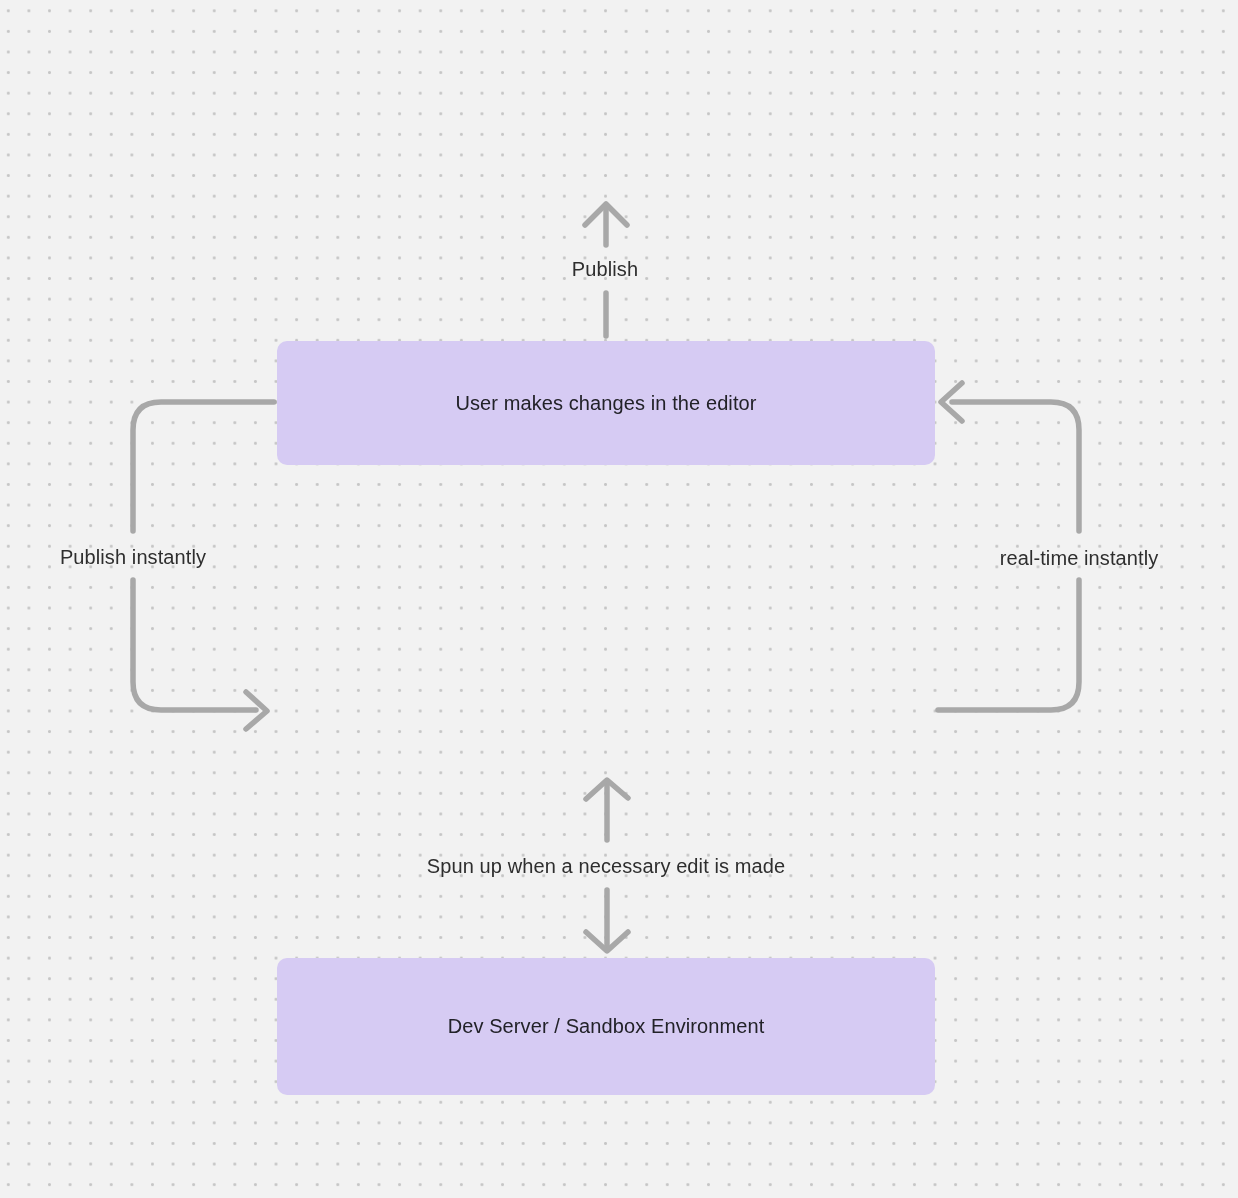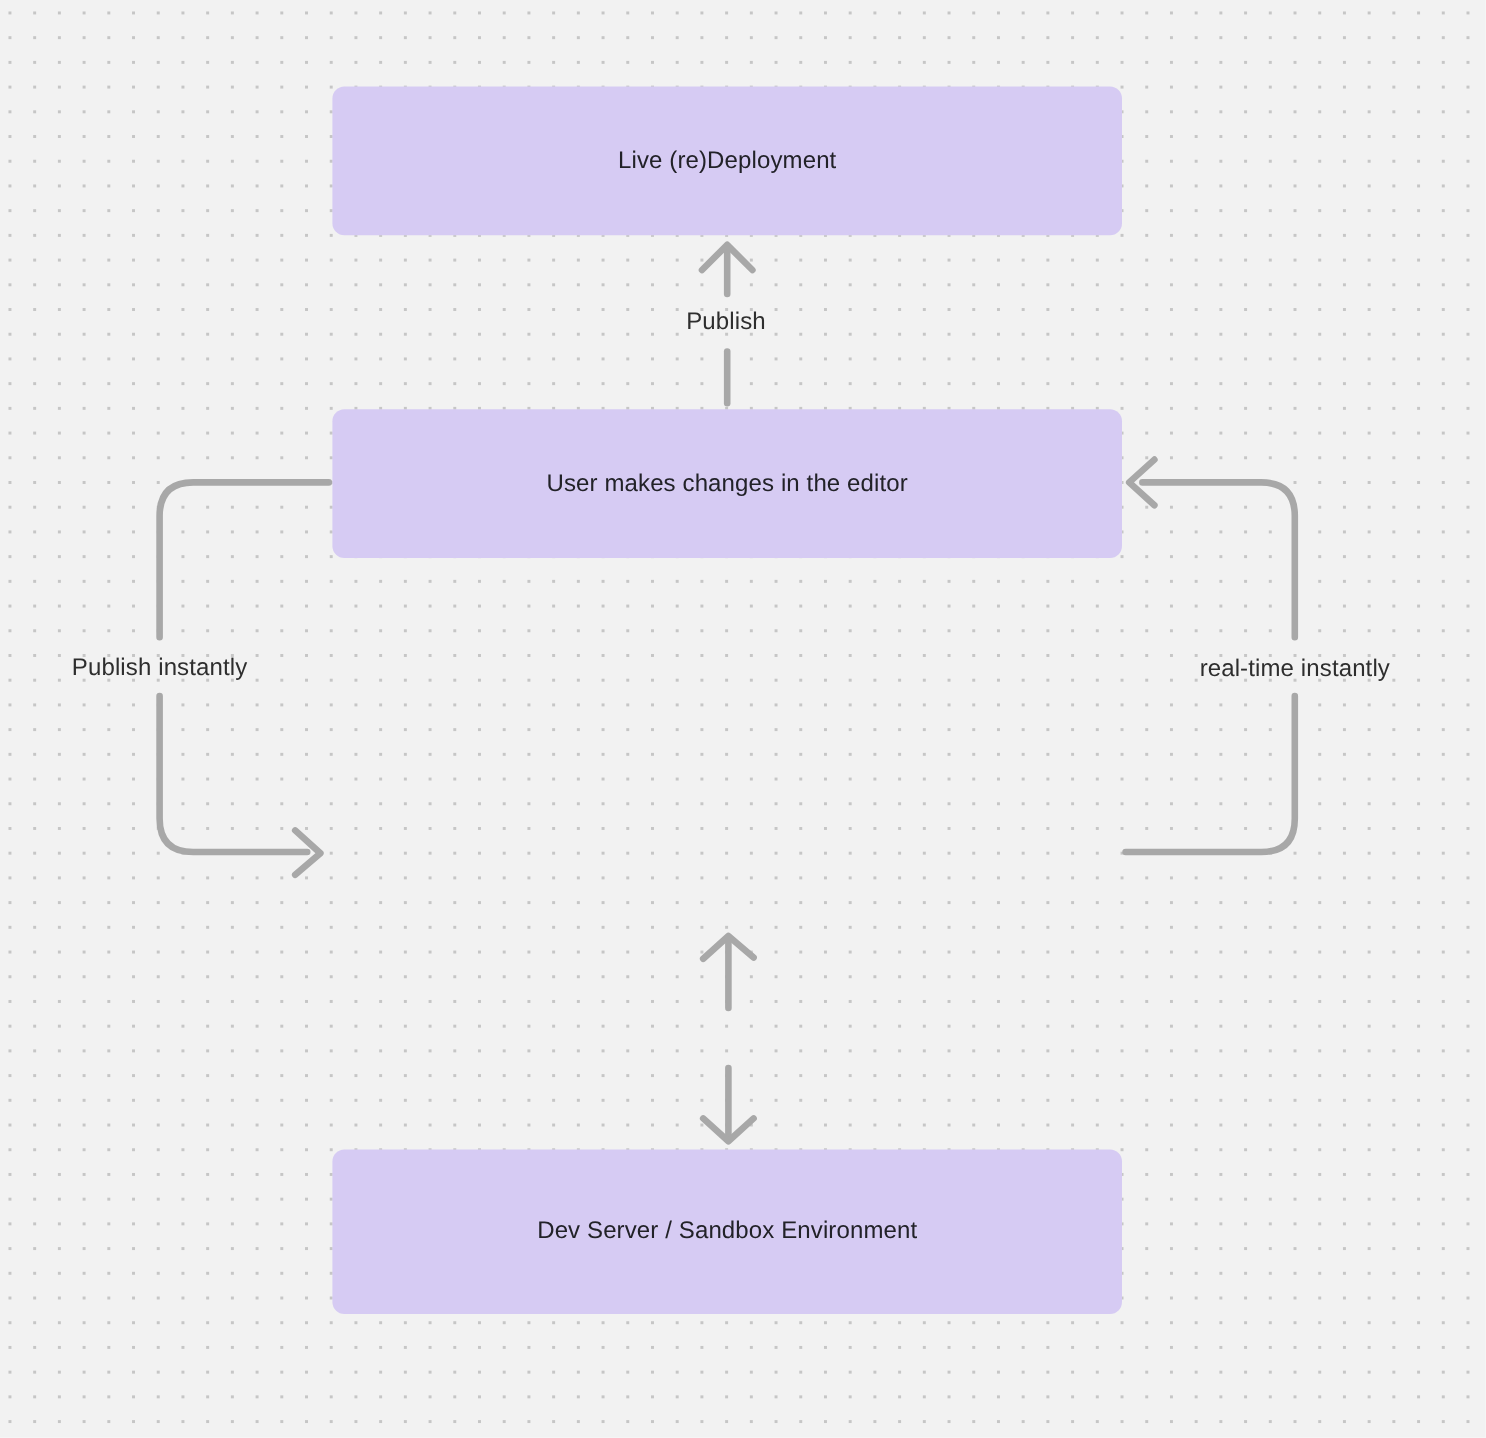--- a/index.html
+++ b/index.html
@@ -95,30 +95,28 @@
     </g>
 
     <g>
       <path d="M 607 840 L 607 783"></path>
       <path d="M 586 799 L 607 780 L 628 798"></path>
       <path d="M 607 890 L 607 948"></path>
       <path d="M 586 932 L 607 951 L 628 932"></path>
     </g>
   </svg>
 
-  <div class="node" id="node-live">
-    <span class="node-label">Live (re)Deployment</span>
-  </div>
 
   <div class="node" id="node-user">
     <span class="node-label">User makes changes in the editor</span>
   </div>
 
 
   <div class="node" id="node-dev">
     <span class="node-label">Dev Server / Sandbox Environment</span>
   </div>
 
   <span class="edge-label" id="label-publish">Publish</span>
   <span class="edge-label" id="label-updates">Publish instantly</span>
   <span class="edge-label" id="label-realtime">real-time instantly</span>
+  <span class="edge-label" id="label-spunup">Spun up when a necessary edit is made</span>
 
 </div>
 
 </body></html>

